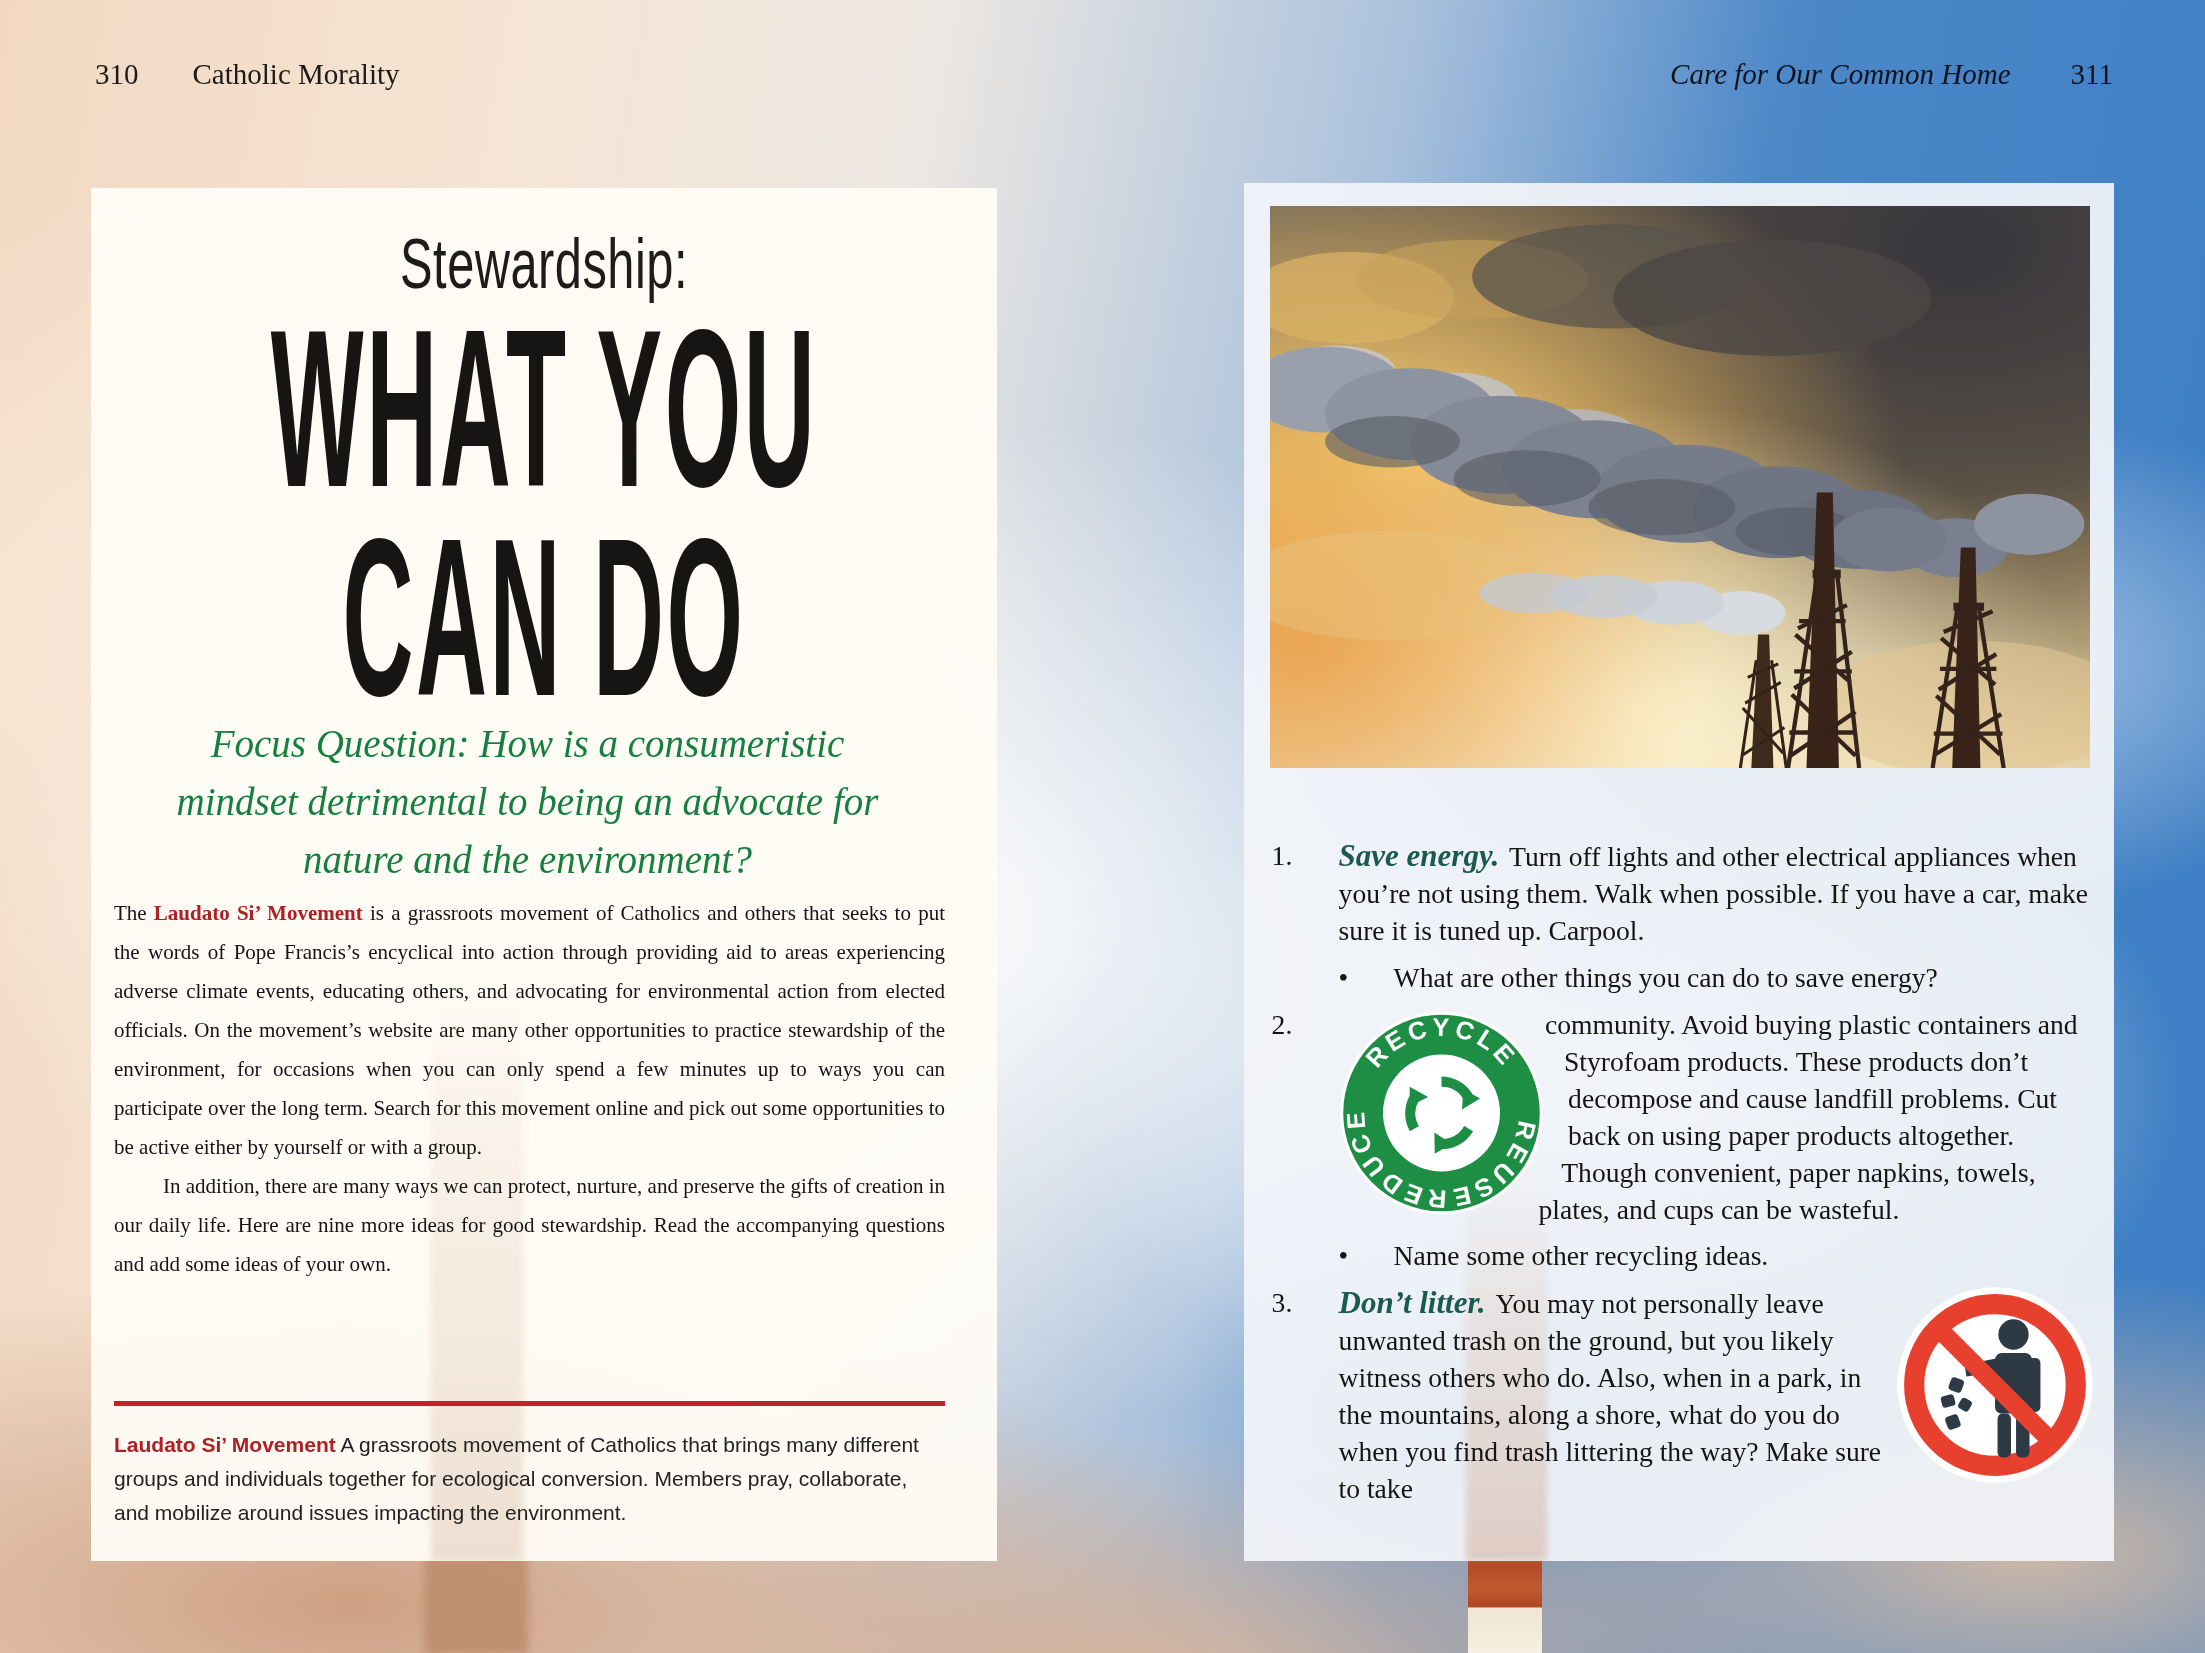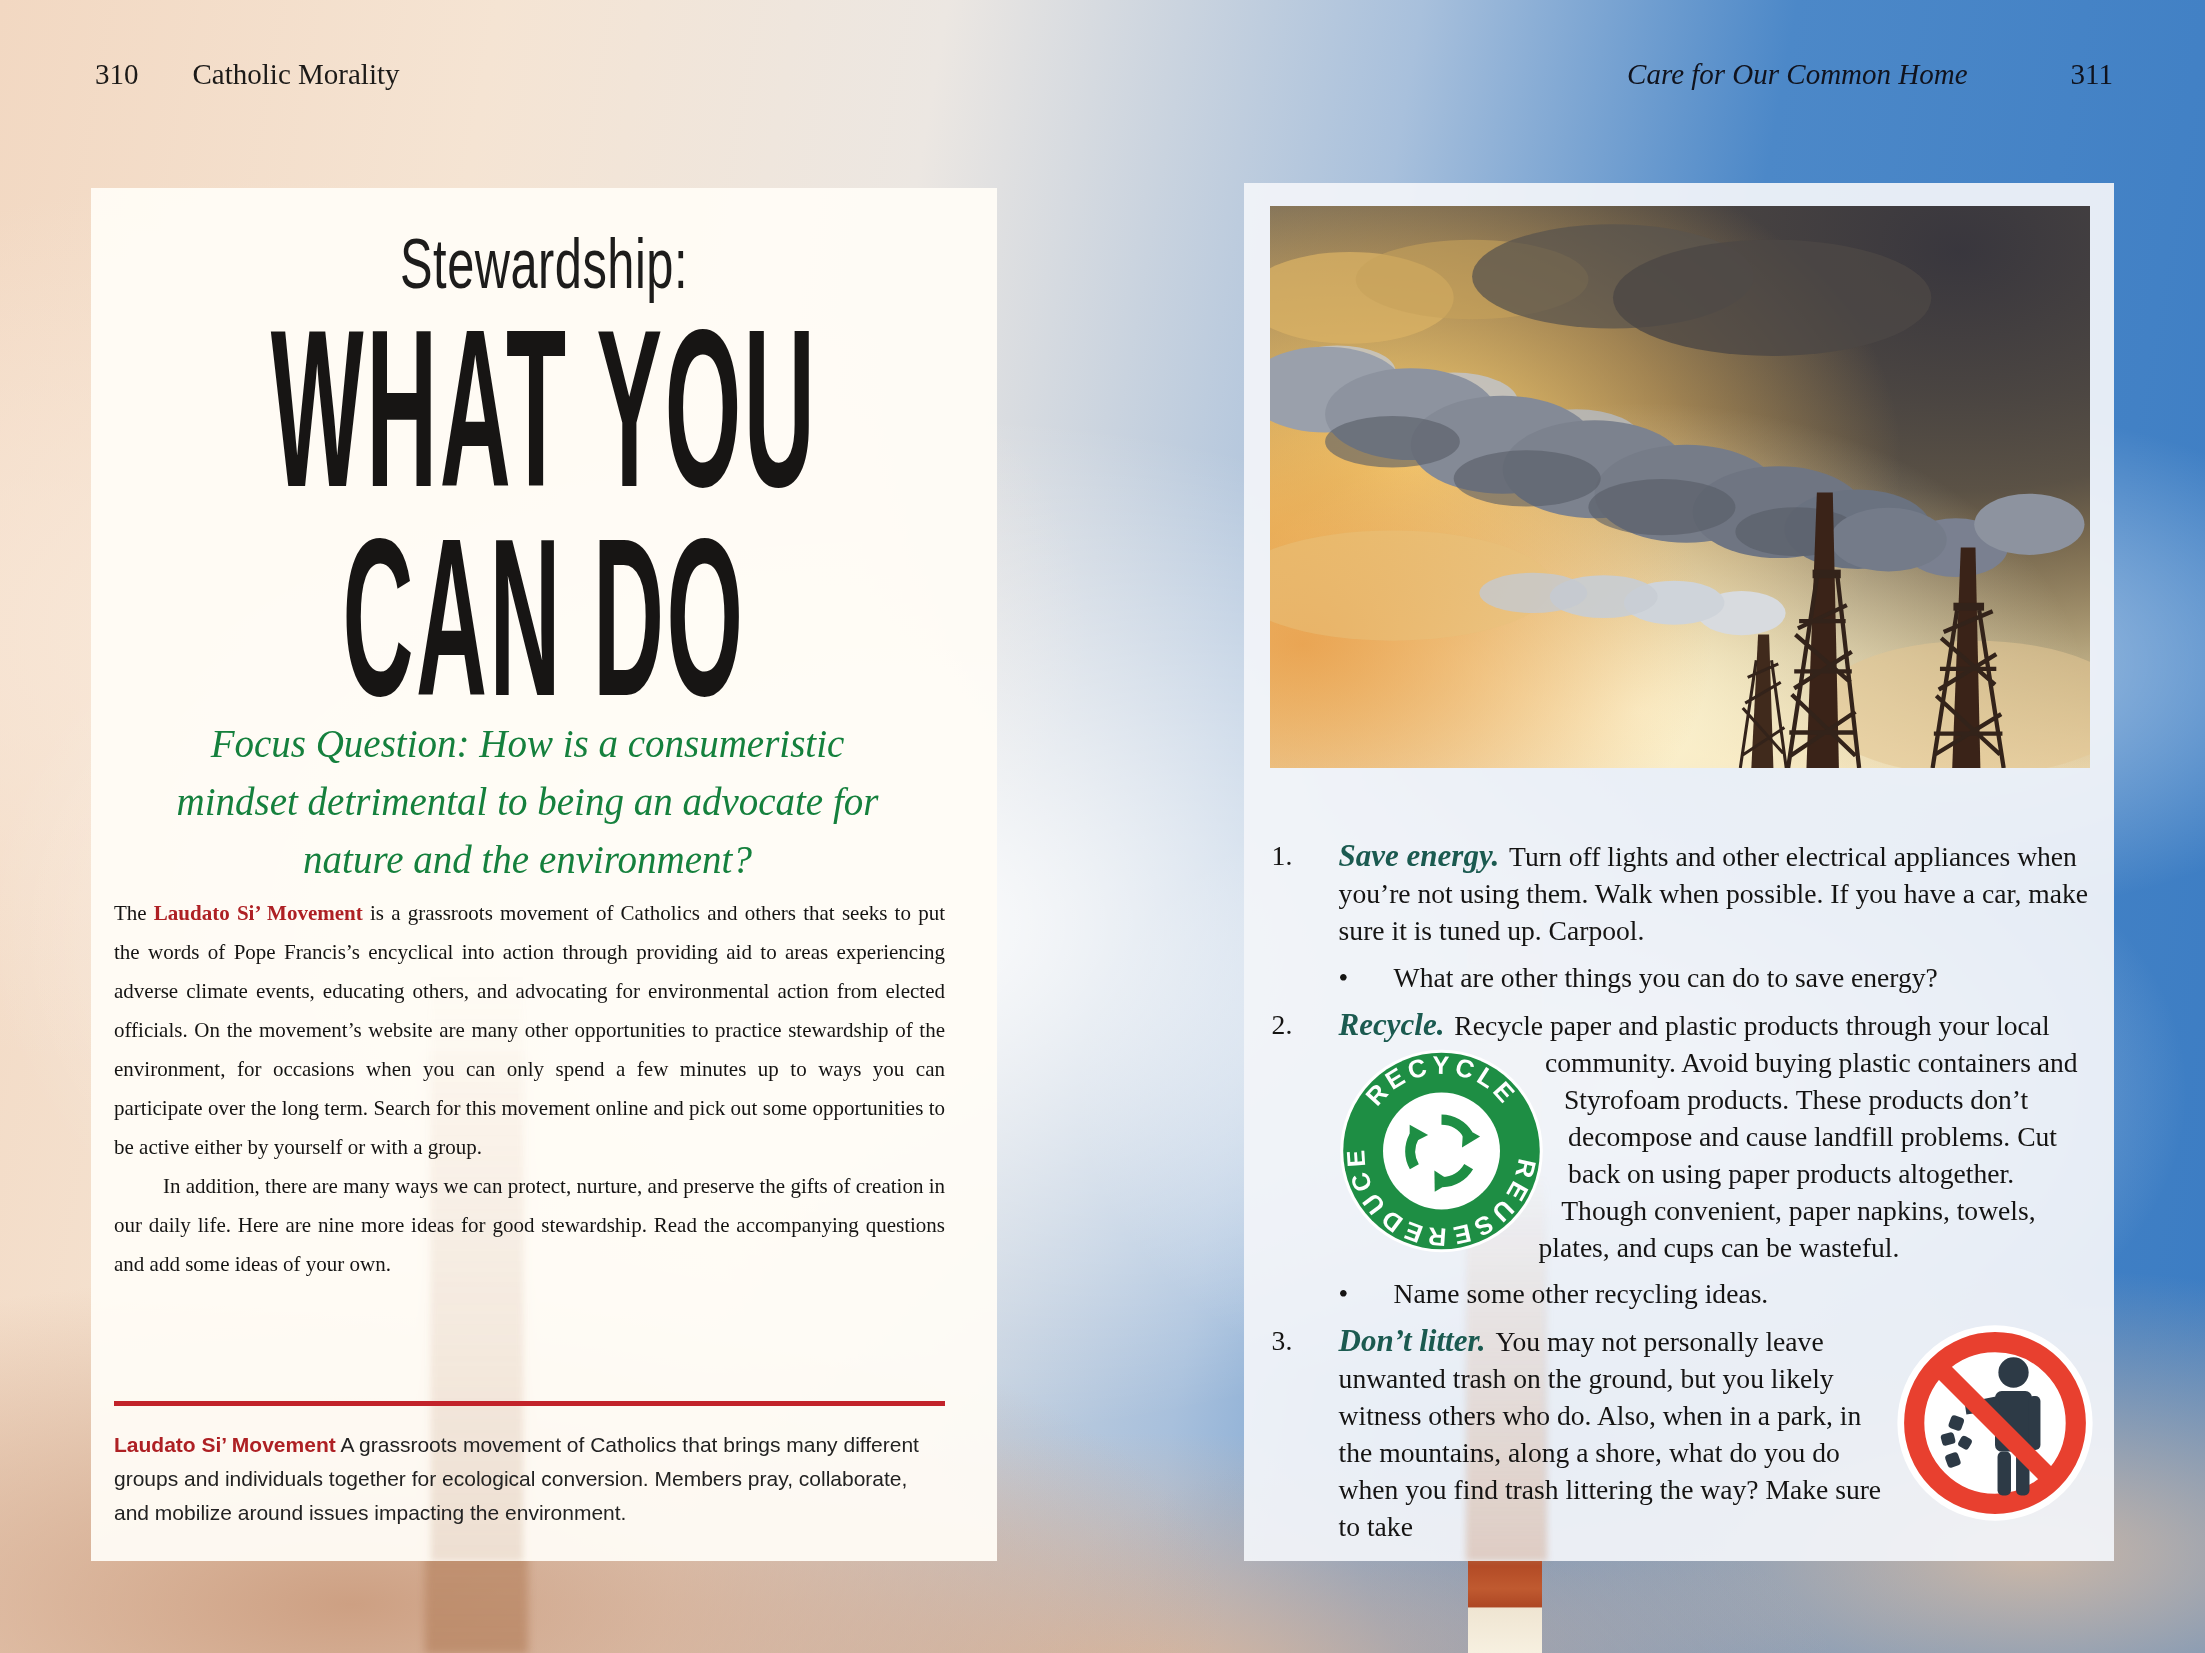--- a/index.html
+++ b/index.html
@@ -33,21 +33,21 @@
     background:linear-gradient(180deg, rgba(236,216,196,0.20), rgba(229,200,172,0.60));
     filter:blur(1.8px);
   }
   .stack-right-lower {
     position:absolute; left:1468px; top:1561px; width:74px; height:92px;
     background:linear-gradient(180deg, #b04824 0%, #c05a30 30%, #ad4724 50%, #efe5d2 51%, #f7f0e0 100%);
   }
   
   .hdr { position:absolute; top:58px; font-size:29px; color:#1c1a18; display:flex; align-items:baseline; }
   .hdr-left { left:95px; gap:54px; }
-  .hdr-right { right:92px; gap:103px; color:#10131e; }
+  .hdr-right { right:92px; gap:60px; color:#10131e; }
   .run-italic { font-style:italic; }
   
   .card { position:absolute; top:188px; height:1373px; }
   .card-left  { left:91px;  width:874px; background:rgba(255,252,246,0.95);padding-left:32px; }
   .card-right { left:1244px; top:183px; height:1378px; width:870px; background:rgba(242,244,249,0.93); }
   .inner-stack { position:absolute; filter:blur(3.1px); pointer-events:none; }
   .inner-stack.l { left:340px; top:784px; width:92px; height:589px;
       background:linear-gradient(rgba(190,142,108,0), rgba(190,142,108,0.22)); }
   .inner-stack.r { left:222px; top:992px; width:81px; height:386px;
       background:linear-gradient(rgba(196,148,118,0), rgba(196,148,118,0.38)); }
@@ -234,21 +234,20 @@
         <span class="item-num">1.</span>
         <p class="item-text"><span class="item-head">Save energy.</span><span>Turn off lights and other electrical appliances when you’re not using them. Walk when possible. If you have a car, make sure it is tuned up. Carpool.</span></p>
       </div>
       <div class="bullet-row">
         <span class="bullet-glyph">•</span>
         <span>What are other things you can do to save energy?</span>
       </div>
 
       <div class="item">
         <span class="item-num">2.</span>
-        <p class="item-text"><span class="item-head">Recycle.</span><span>Recycle paper and plastic products through your local</span></p>
         <p class="item-text">
           <span class="badge-wrap">
             <svg viewBox="0 0 340 340" aria-hidden="true" style="font-size:45px">
               <defs>
                 <path id="arcTop" d="M 42,170 A 128,128 0 0 1 298,170"></path>
                 <path id="arcBL" d="M 170,298 A 128,128 0 0 1 42,170"></path>
                 <path id="arcBR" d="M 298,170 A 128,128 0 0 1 170,298"></path>
               </defs>
               <circle cx="170" cy="170" r="168" fill="#ffffff"></circle>
               <circle cx="170" cy="170" r="163" fill="#1e8e44"></circle>

